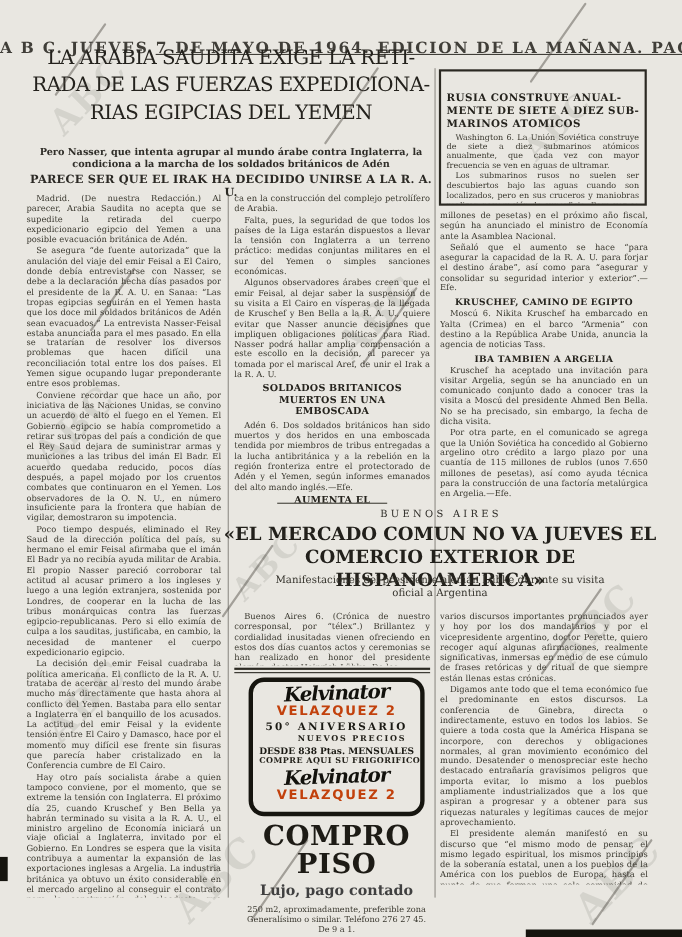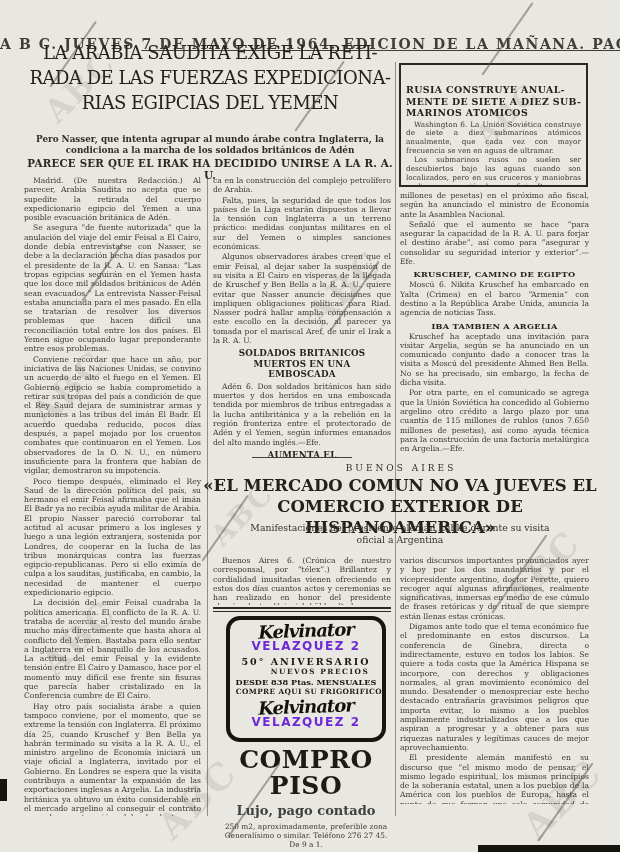--- a/index.html
+++ b/index.html
@@ -83,21 +83,21 @@
     position:absolute; left:226px; top:616px; width:160px; height:126px;
     border:4px solid #16150f; border-radius:14px; box-sizing:border-box;
     text-align:center; padding-top:2px; overflow:hidden;
   }
   .kelv-script {
     font-style:italic; font-weight:bold; font-size:18px; line-height:18px;
     letter-spacing:-1px; color:#12110c; transform:rotate(-2deg);
   }
   .kelv-vel {
     font-family:"DejaVu Sans", sans-serif; font-weight:bold; font-size:12px;
-    letter-spacing:1.5px; line-height:13px; color:#6d28d9;
+    letter-spacing:1.5px; line-height:13px; color:#c2410c;
   }
   .kelv .l1 { font-size:9.5px; font-weight:bold; letter-spacing:2px; margin-top:3px; color:#1a1913; }
   .kelv .l2 { font-size:7.3px; font-weight:bold; letter-spacing:1.6px; color:#24221b;margin-left:28px; }
   .kelv .l3 { font-size:8.2px; font-weight:bold; margin-top:1px; color:#1a1913; }
   .kelv .l4 { font-size:7.3px; font-weight:bold; letter-spacing:0.4px; margin-bottom:2px; color:#24221b;text-align:right; }
   
   .compro { position:absolute; left:216px; top:747px; width:180px; text-align:center; }
   .compro .title { font-size:25px; font-weight:bold; letter-spacing:0.5px; line-height:26px; color:#1d1b15; }
   .compro .sub   { font-size:13px; font-weight:bold; margin-top:4px; color:#404040; }
   .compro .details { font-size:7.4px; line-height:9.2px; margin-top:4px; color:#3a382f; padding:0 6px; }

